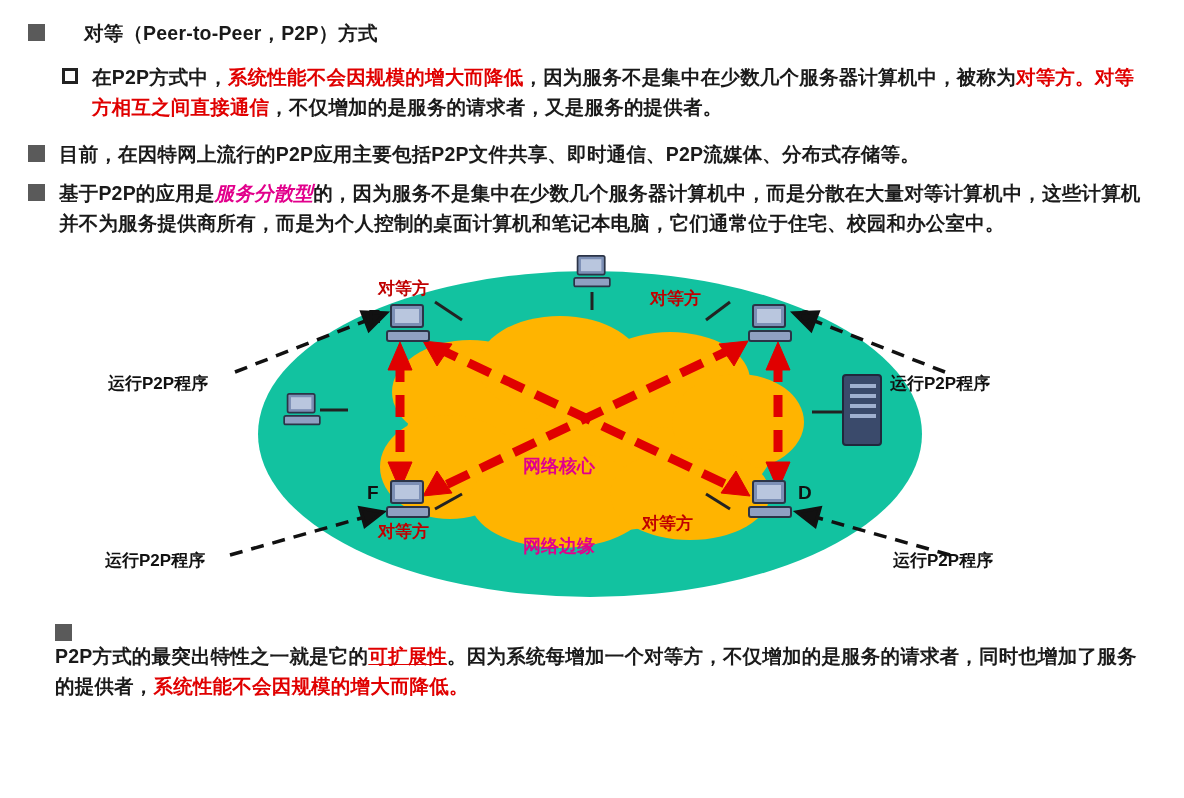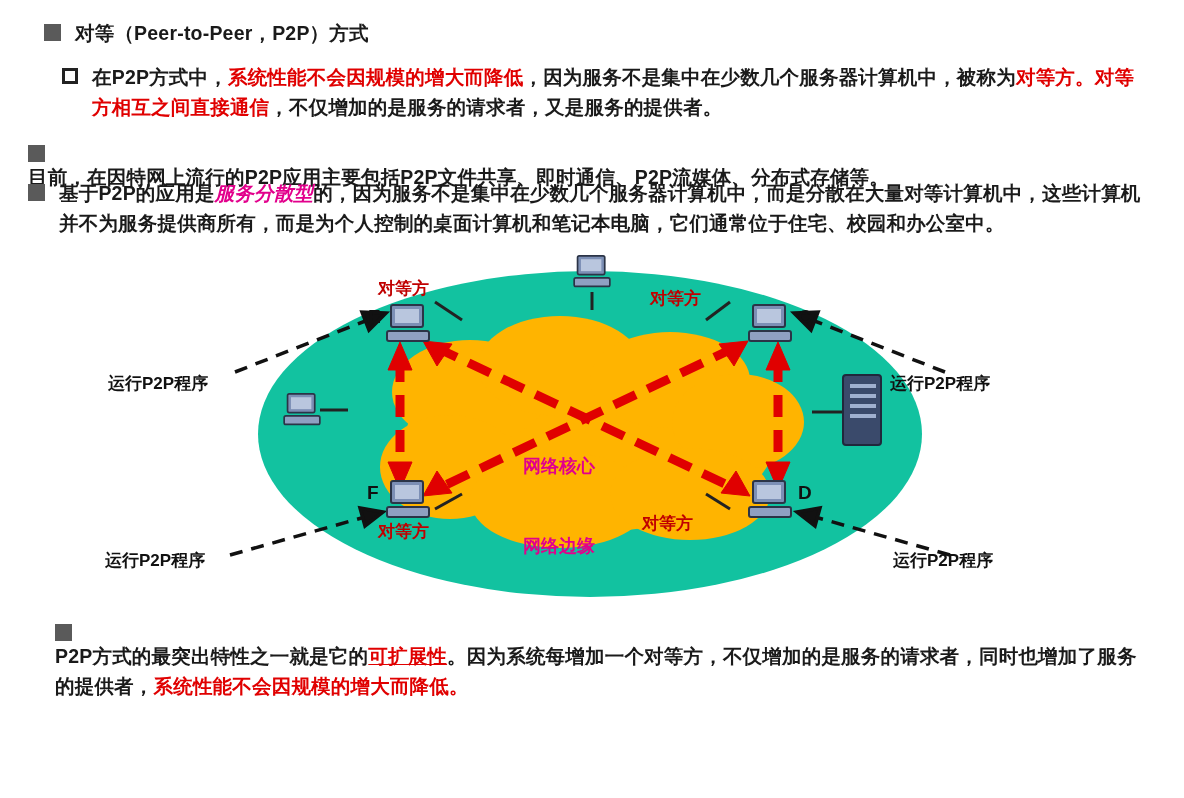--- a/index.html
+++ b/index.html
@@ -49,23 +49,23 @@
   .txt {
     font-size: 19.5px;
     line-height: 30px;
     letter-spacing: 0.2px;
   }
   .txt.b { font-weight: bold; }
   .red { color: #e00000; font-weight: bold; }
   .red-u { color: #e00000; font-weight: bold; text-decoration: underline; }
   .pink-i { color: #e2008c; font-weight: bold; font-style: italic; text-align: center; }
 
-  #b1 { left: 44px; top: 18px; width: 1120px; }
+  #b1 { left: 28px; top: 18px; width: 1120px; gap: 25px; }
   #b2 { left: 62px; top: 62px; width: 1090px; }
-  #b3 { left: 28px; top: 139px; width: 1120px; flex-direction: column; }
+  #b3 { left: 28px; top: 139px; width: 1120px; }
   #b4 { left: 28px; top: 178px; width: 1120px; }
   #b5 { left: 55px; top: 618px; width: 1090px; flex-direction: column; }
   #b6 { left: 55px; top: 688px; width: 1090px; }
 
   
   .figure {
     position: absolute;
     left: 90px;
     top: 262px;
     width: 1000px;

